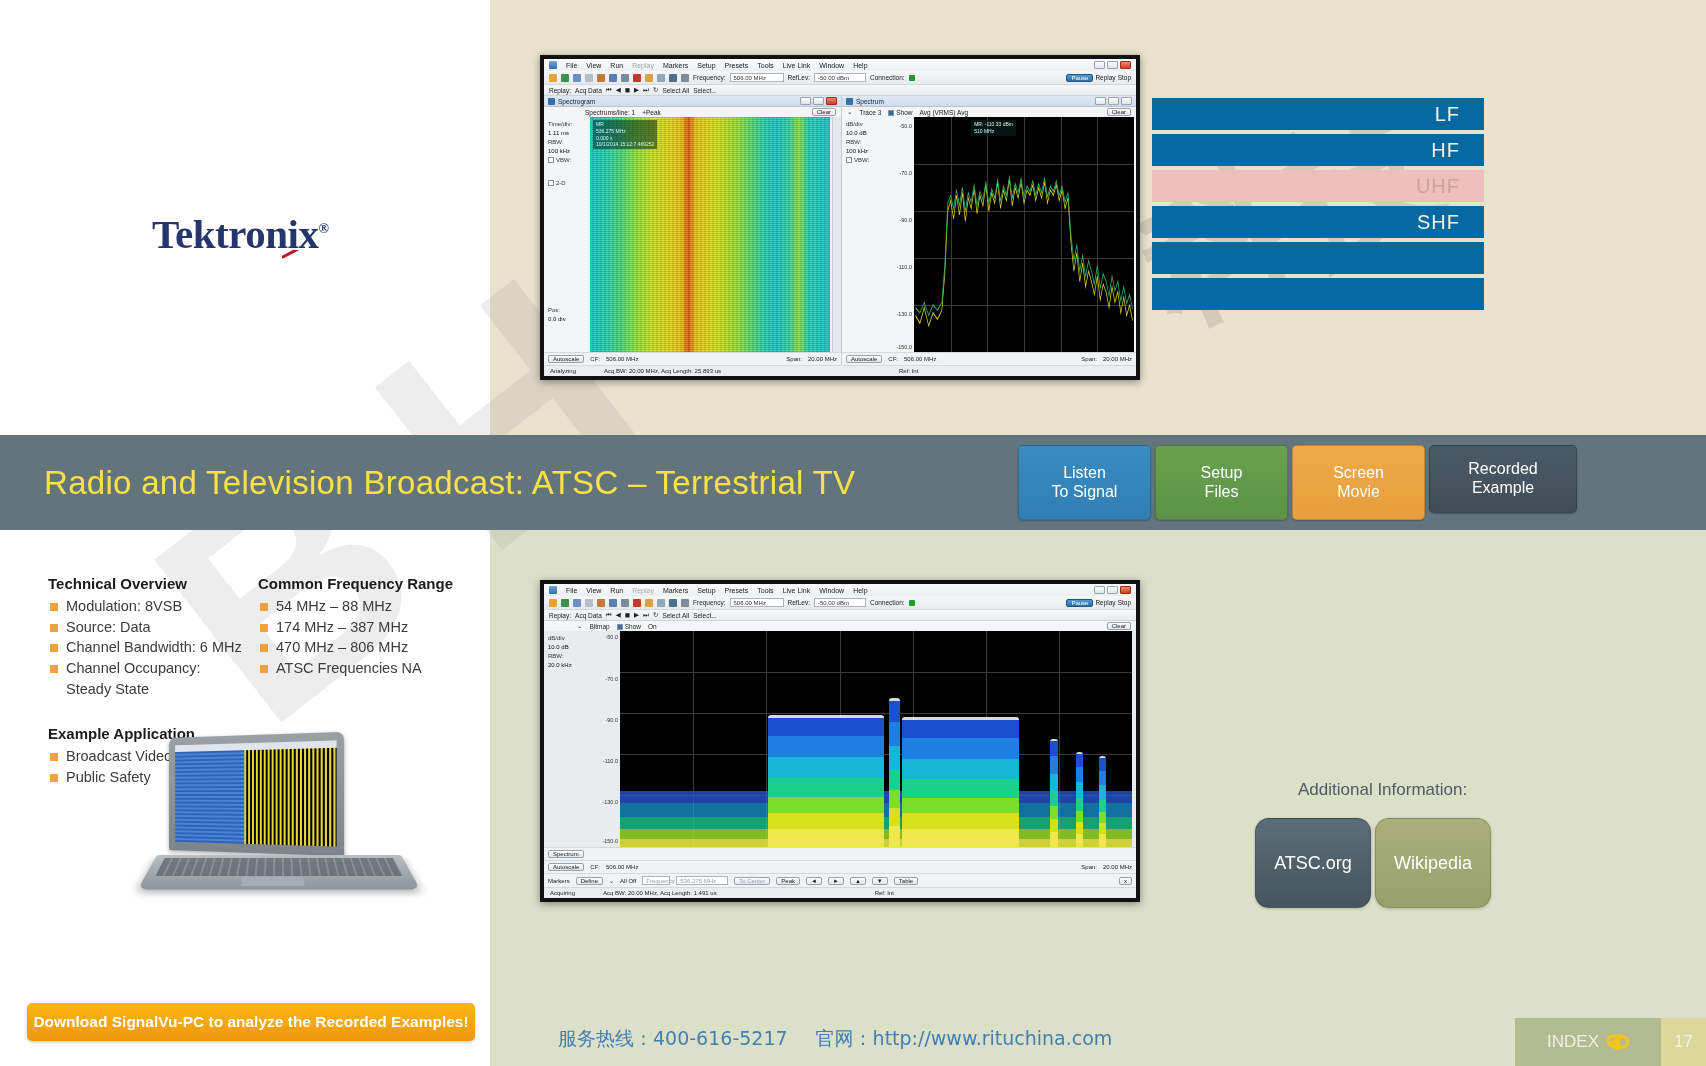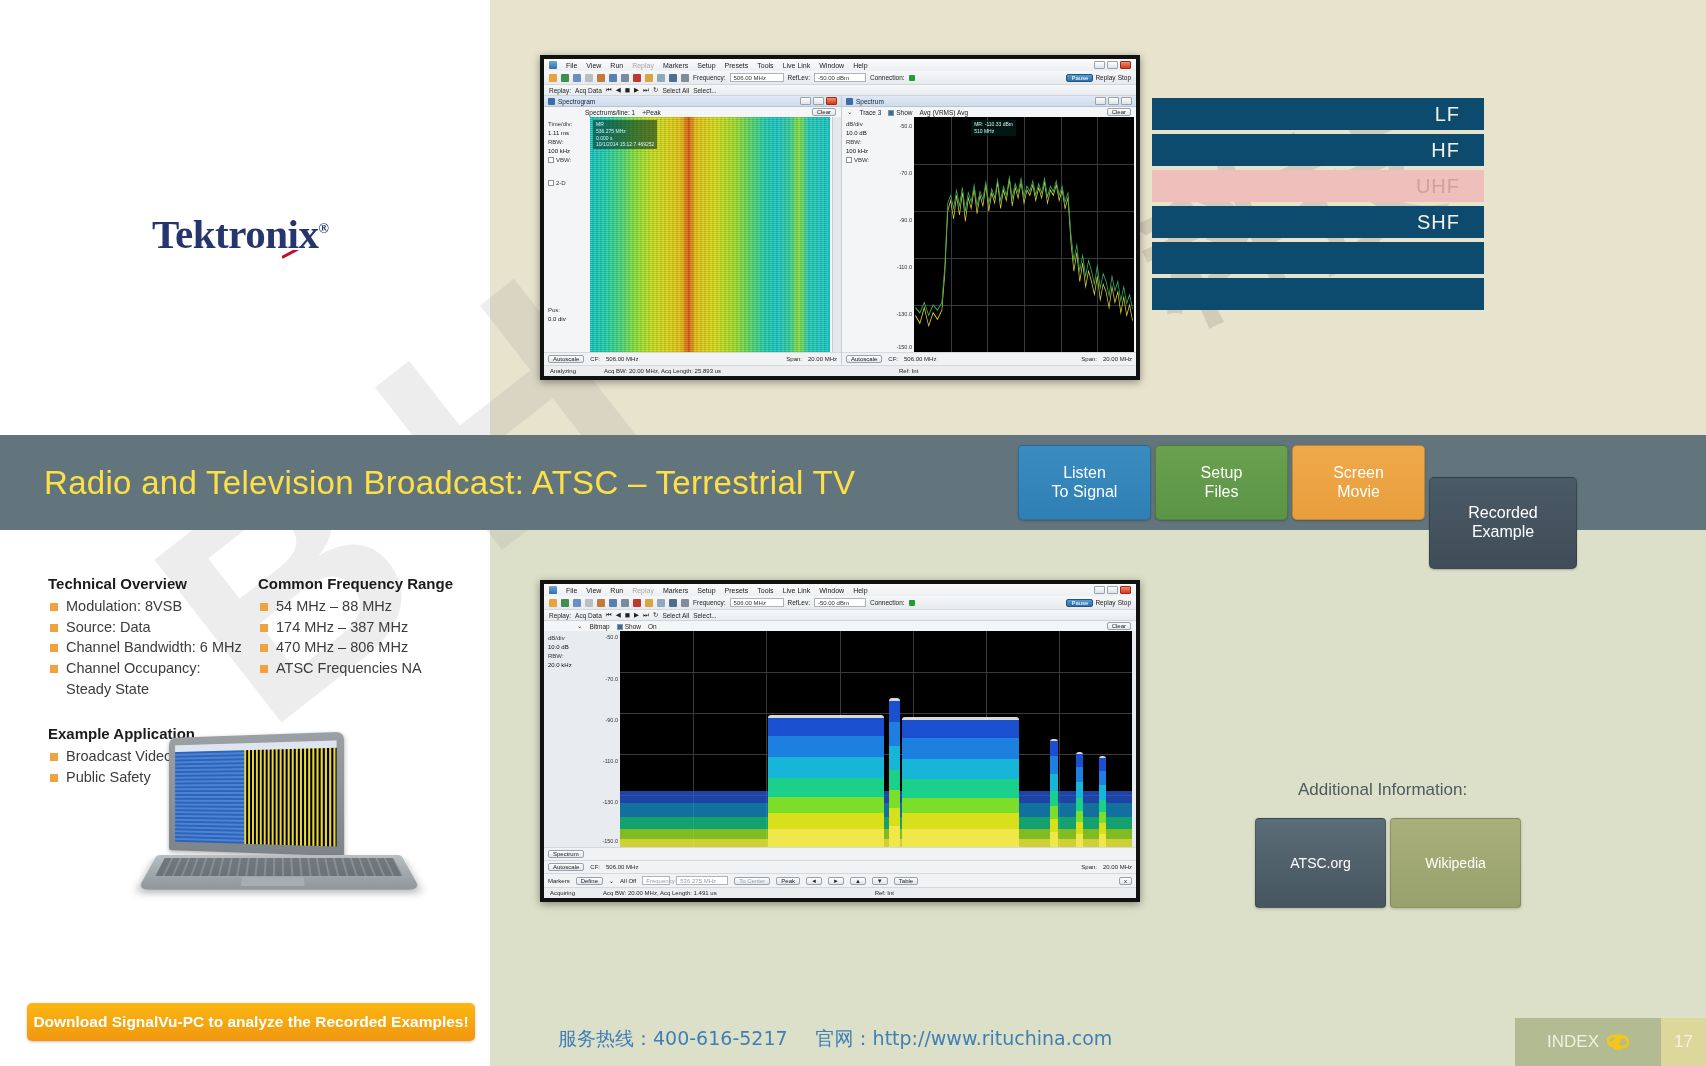--- a/index.html
+++ b/index.html
@@ -22,21 +22,21 @@
         font-size:300px; font-weight:bold; letter-spacing:-10px;
         transform:rotate(-38deg); font-family:"Liberation Sans", sans-serif; }
   .wm1 { left:150px; top:330px; }
   .wm-cn { position:absolute; pointer-events:none; color:rgba(120,110,95,0.20);
            font-size:150px; font-weight:bold; transform:rotate(-25deg);
            left:1140px; top:115px; font-family:"DejaVu Sans", sans-serif; }
 
   
   .bands { position:absolute; left:1152px; top:98px; width:332px; }
   .band { height:32px; margin-bottom:4px; position:relative; }
-  .band-normal { background:#0c4a6e; }
+  .band-normal { background:#0369a1; }
   .band-hi { background:#eebfbb; }
   .band-label { position:absolute; right:24px; top:50%; transform:translateY(-50%);
                 font-size:20px; color:#f4f2e8; letter-spacing:1px; }
   .band-hi .band-label { color:#caa3a0; }
 
   
   .tek-logo { position:absolute; left:152px; top:210px; }
   .tek-word { font-family:"Liberation Serif", serif; font-weight:bold; font-size:41px;
               color:#26356e; letter-spacing:-0.5px; }
   .tek-reg { font-size:14px; vertical-align:super; }
@@ -53,21 +53,21 @@
   
   .actions { position:absolute; left:1018px; top:445px; display:flex; gap:4px; align-items:flex-start; }
   .abtn { width:133px; height:75px; border-radius:5px; color:#fff; font-size:16px;
           line-height:1.18; text-align:center; display:flex; flex-direction:column;
           align-items:center; justify-content:center; border:1px solid rgba(0,0,0,0.18);
           box-shadow:0 1px 2px rgba(0,0,0,0.25); }
   .abtn span { display:block; }
   .abtn-blue   { background:linear-gradient(#3a8cc0,#2f7fb4); }
   .abtn-green  { background:linear-gradient(#6aa150,#5b9446); }
   .abtn-orange { background:linear-gradient(#efa94a,#e99e3c); }
-  .abtn-slate  { background:linear-gradient(#4a5a66,#3f4d58); width:148px; height:92px;margin-top:32px; }
+  .abtn-slate  { background:linear-gradient(#4a5a66,#3f4d58); width:148px; height:68px; }
 
   
   .content-left { position:absolute; left:48px; top:575px; width:440px; }
   .col-wrap { display:flex; }
   .col { width:210px; }
   .col.second { width:230px; }
   .sec-head { font-size:15px; font-weight:bold; color:#1b1b1b; margin-bottom:6px; }
   ul.bullets { list-style:none; }
   ul.bullets li { position:relative; padding-left:18px; font-size:14.5px; color:#3c3c3c;
                   margin-bottom:3px; line-height:1.22; }
@@ -184,22 +184,22 @@
       rgba(40,90,220,0.75) 0 22%, rgba(23,150,210,0.75) 22% 46%,
       rgba(26,200,140,0.8) 46% 68%, rgba(150,220,40,0.85) 68% 86%,
       rgba(230,230,60,0.9) 86% 100%); }
 
   
   .trace-svg { position:absolute; inset:0; width:100%; height:100%; }
 
   
   .addl { position:absolute; left:1298px; top:780px; font-size:17px; color:#4d5a62; }
   .info-btns { position:absolute; left:1255px; top:818px; display:flex; gap:4px; }
-  .ibtn { width:131px; height:90px; border-radius:4px; display:flex; align-items:center;
-          justify-content:center; color:#fff; font-size:14px;
+  .ibtn { width:116px; height:90px; border-radius:14px; display:flex; align-items:center;
+          justify-content:center; color:#fff; font-size:18px;
           border:1px solid rgba(0,0,0,0.15); box-shadow:0 1px 3px rgba(0,0,0,0.22); }
   .ibtn-slate { background:linear-gradient(#5b6d78,#46555f); }
   .ibtn-olive { background:linear-gradient(#a9b07a,#98a06c); }
 
   
   .index-box { position:absolute; left:1515px; top:1018px; width:146px; height:48px;
                background:#b3bb92; display:flex; align-items:center; justify-content:center;
                gap:8px; color:#eef0e2; font-size:17px; }
   .idx-arrow { width:22px; height:16px; position:relative; }
   .idx-arrow svg { display:block; }

